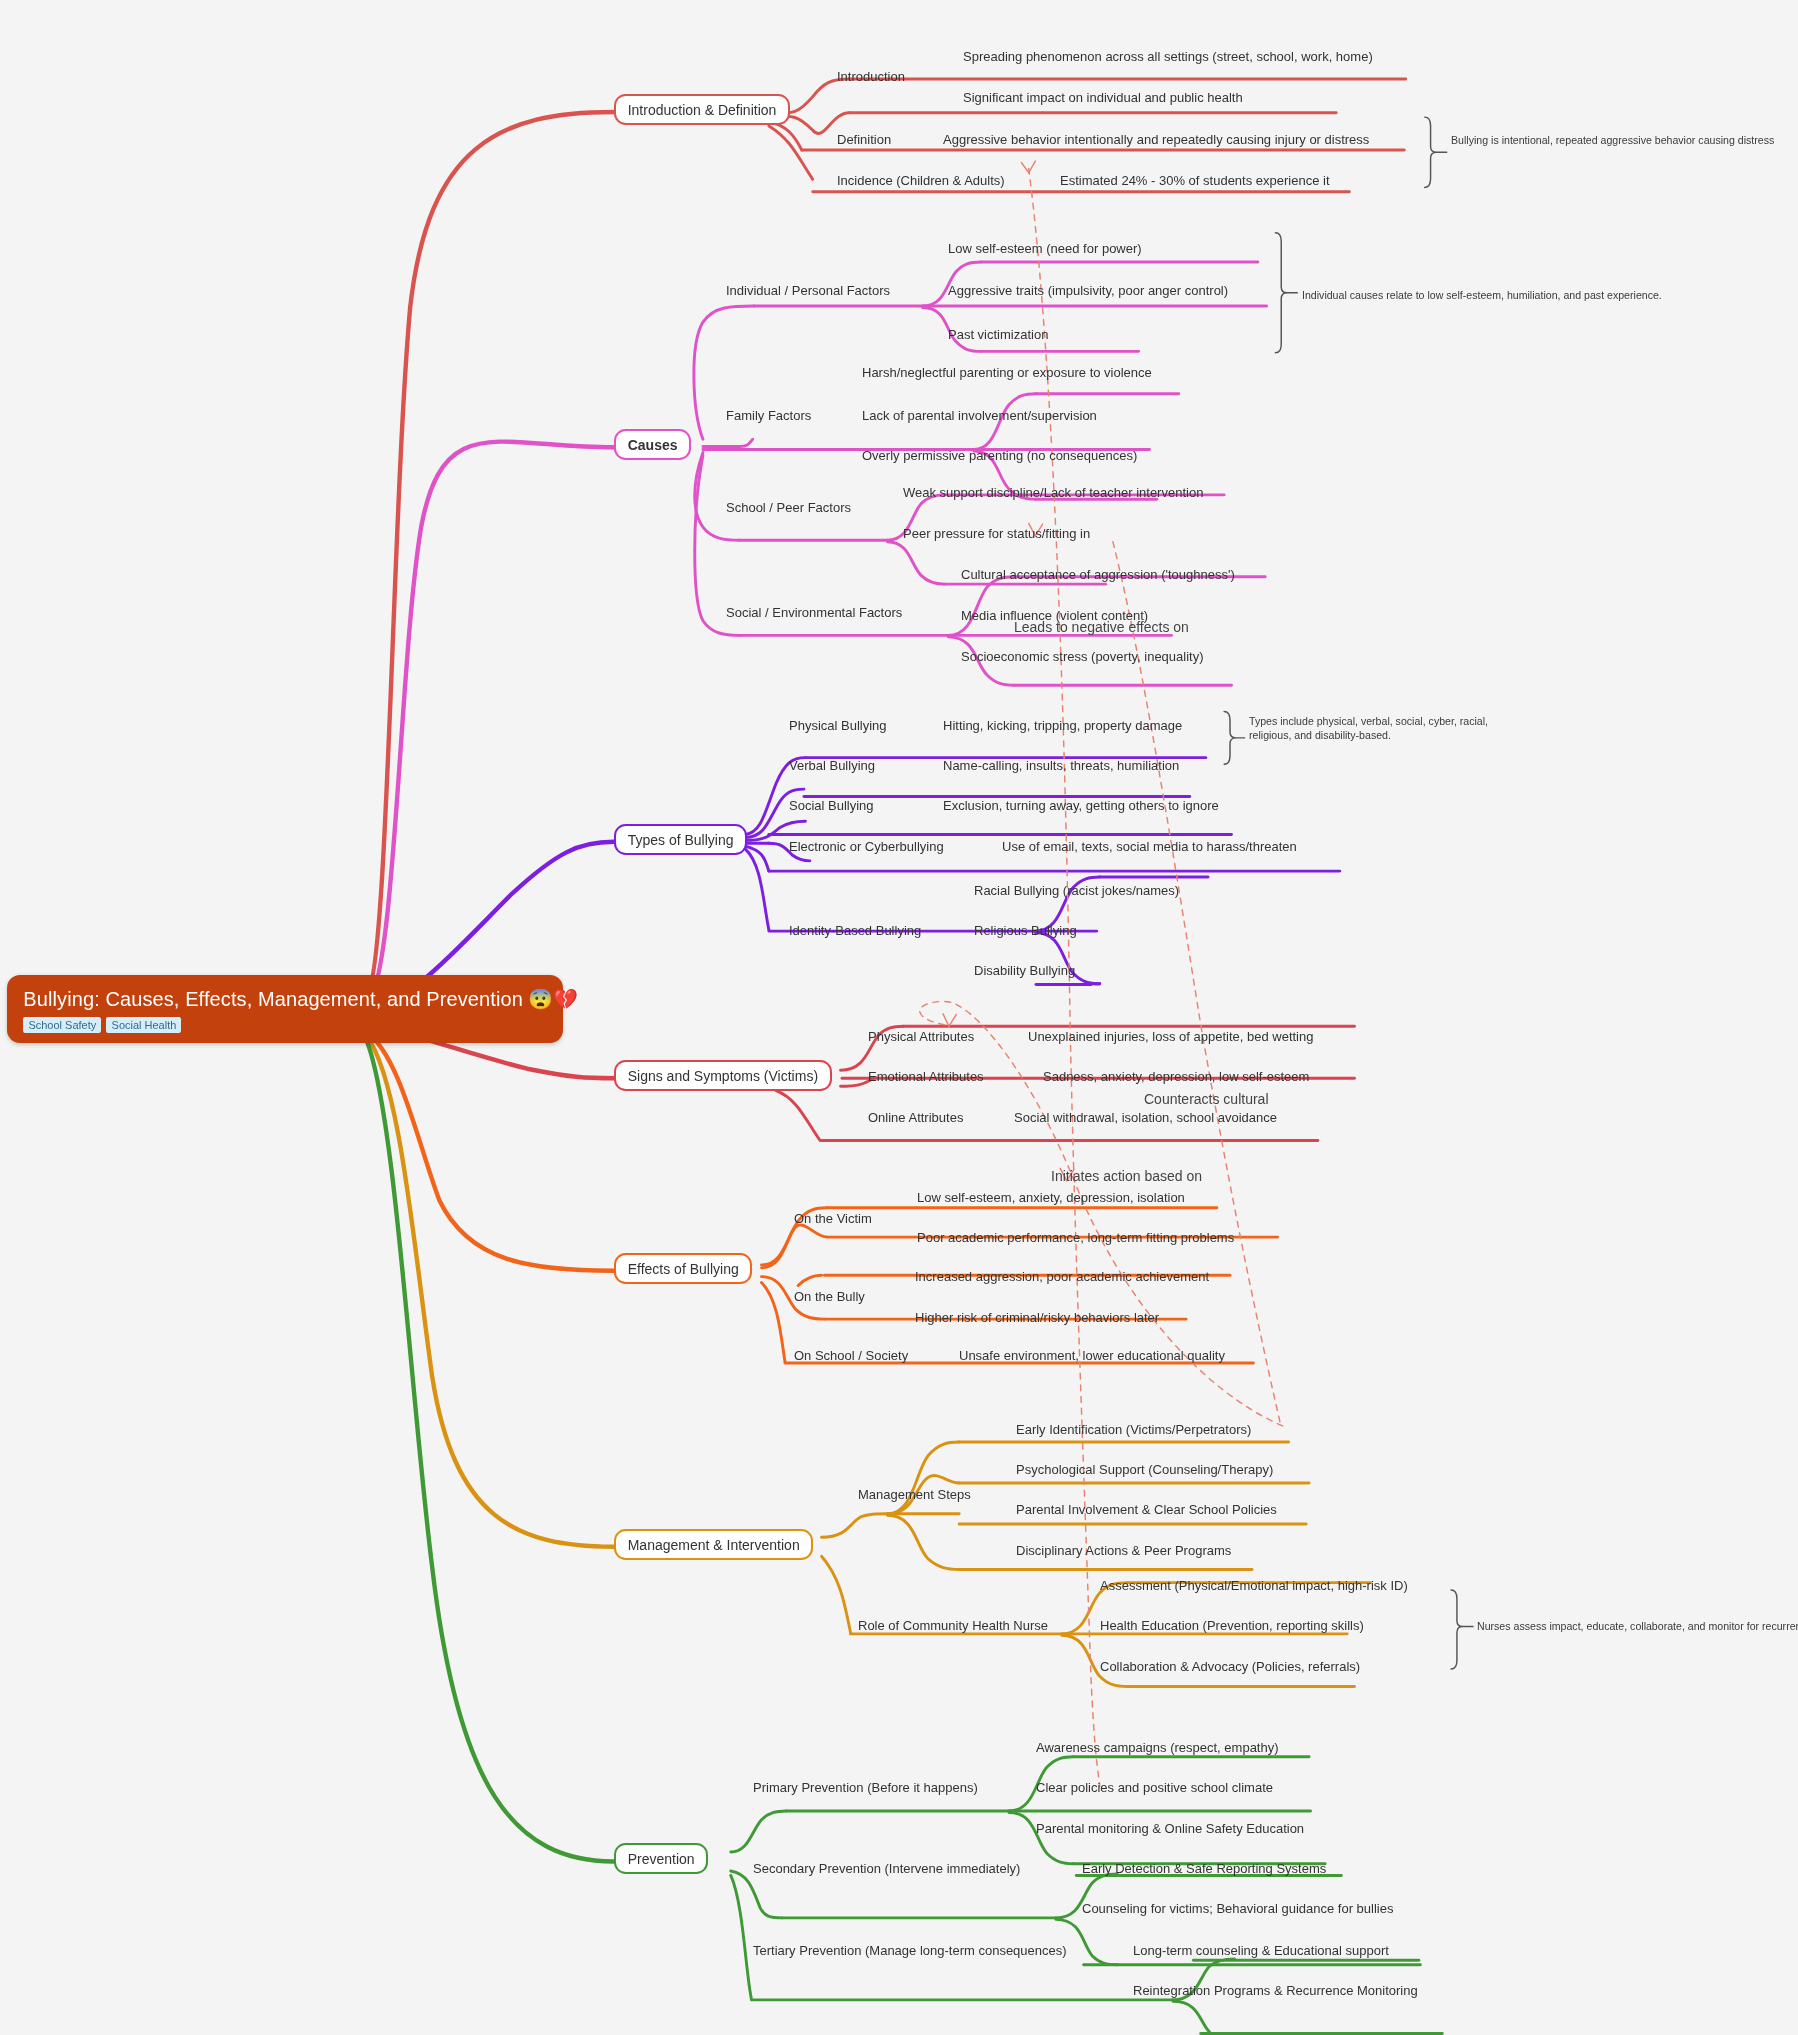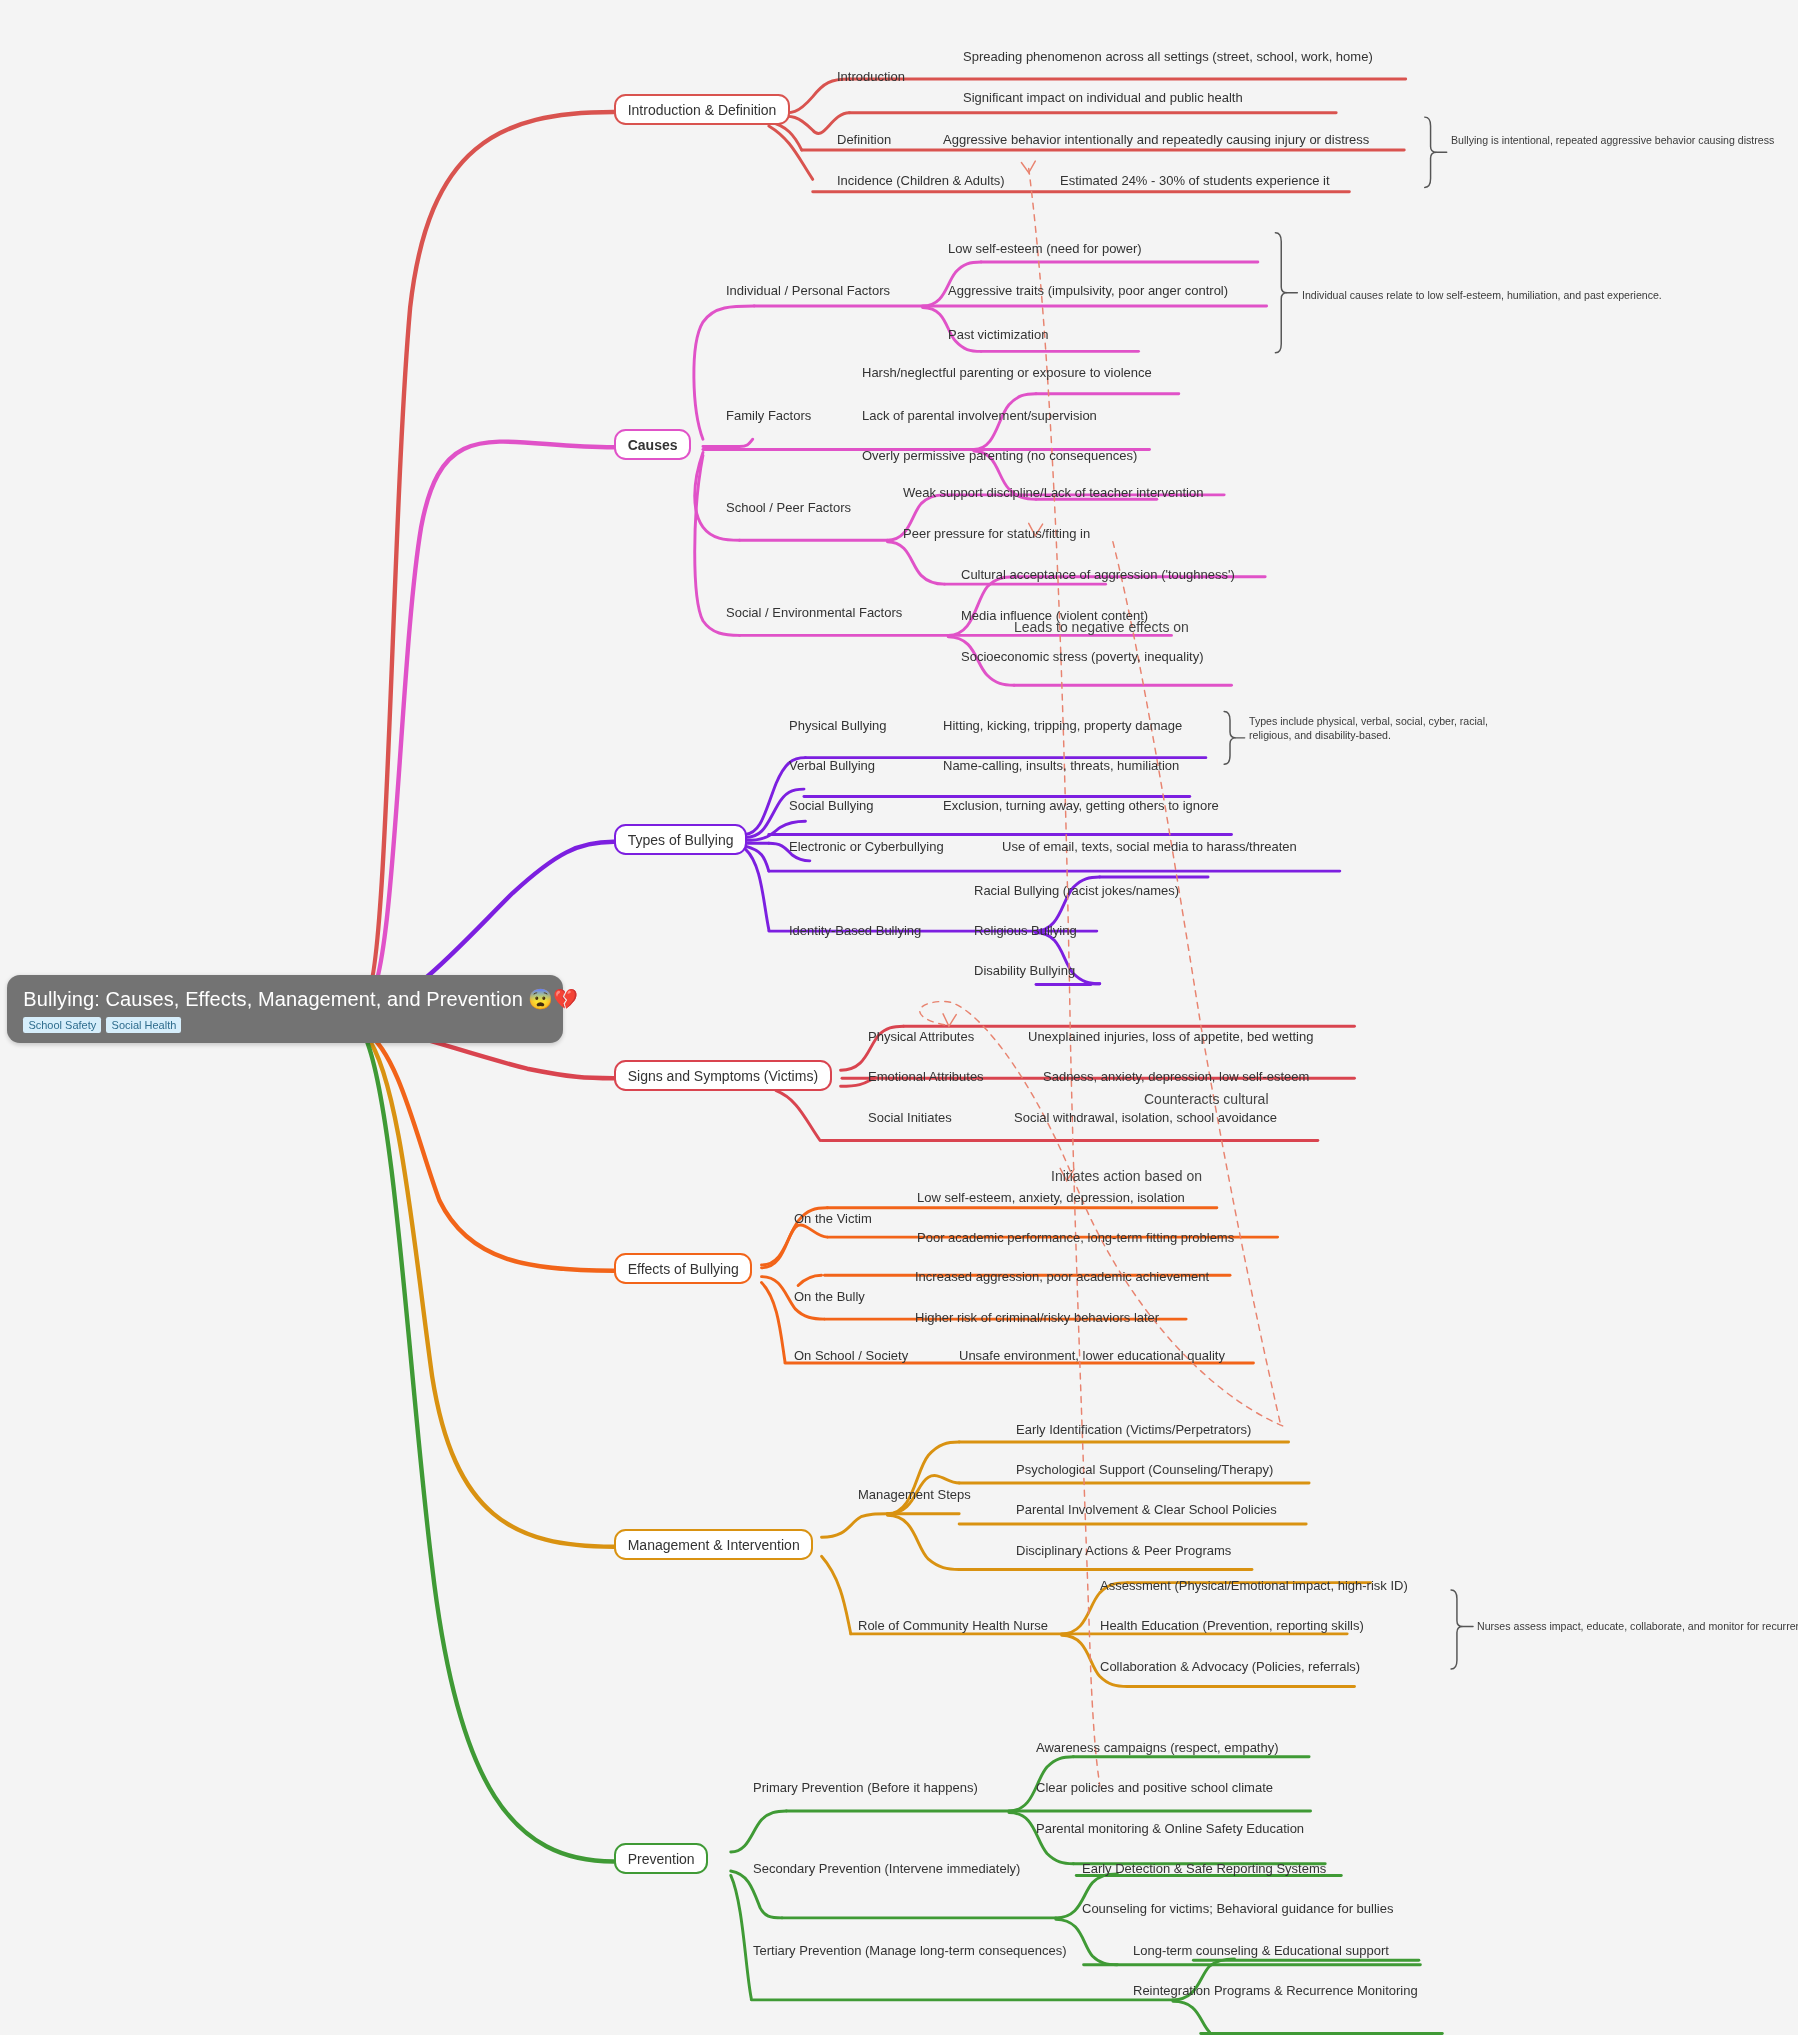--- a/index.html
+++ b/index.html
@@ -11,21 +11,21 @@
     position: relative;
     overflow: hidden;
     color: #333;
   }
   #canvas { position:absolute; inset:0; width:1799px; height:2035px; }
   svg.links { position:absolute; left:0; top:0; width:1799px; height:2035px; pointer-events:none; }
 
   
   .root-node {
     position:absolute;
-    background:#737373;
+    background:#c2410c;
     border-radius:13px;
     padding:13px 16px 10.2px 16px;
     color:#fff;
     box-shadow:0 1.5px 4.4px rgba(0,0,0,.18);
   }
   .root-title { font-size:20px; letter-spacing:0.1px; white-space:nowrap; line-height:1.1; }
   .root-tags { margin-top:7.3px; display:flex; gap:5.1px; }
   .tag {
     background:#d6eefb; color:#2f6d8e; font-size:11px;
     padding:1.5px 5.1px 2.2px 5.1px; border-radius:2.2px; white-space:nowrap;
@@ -291,21 +291,21 @@
   <div class="lbl" style="left:974px; top:884px;">Racial Bullying (racist jokes/names)</div>
   <div class="lbl" style="left:974px; top:924px;">Religious Bullying</div>
   <div class="lbl" style="left:974px; top:964px;">Disability Bullying</div>
 
   <div class="lbl" style="left:868px; top:1030px;">Physical Attributes</div>
   <div class="lbl" style="left:1028px; top:1030px;">Unexplained injuries, loss of appetite, bed wetting</div>
 
   <div class="lbl" style="left:868px; top:1070px;">Emotional Attributes</div>
   <div class="lbl" style="left:1043px; top:1070px;">Sadness, anxiety, depression, low self-esteem</div>
 
-  <div class="lbl" style="left:868px; top:1111px;">Social Initiates</div>
+  <div class="lbl" style="left:868px; top:1111px;">Online Attributes</div>
   <div class="lbl" style="left:1014px; top:1111px;">Social withdrawal, isolation, school avoidance</div>
 
   <div class="lbl" style="left:794px; top:1212px;">On the Victim</div>
   <div class="lbl" style="left:917px; top:1191px;">Low self-esteem, anxiety, depression, isolation</div>
   <div class="lbl" style="left:917px; top:1231px;">Poor academic performance, long-term fitting problems</div>
 
   <div class="lbl" style="left:794px; top:1290px;">On the Bully</div>
   <div class="lbl" style="left:915px; top:1270px;">Increased aggression, poor academic achievement</div>
   <div class="lbl" style="left:915px; top:1311px;">Higher risk of criminal/risky behaviors later</div>
 

